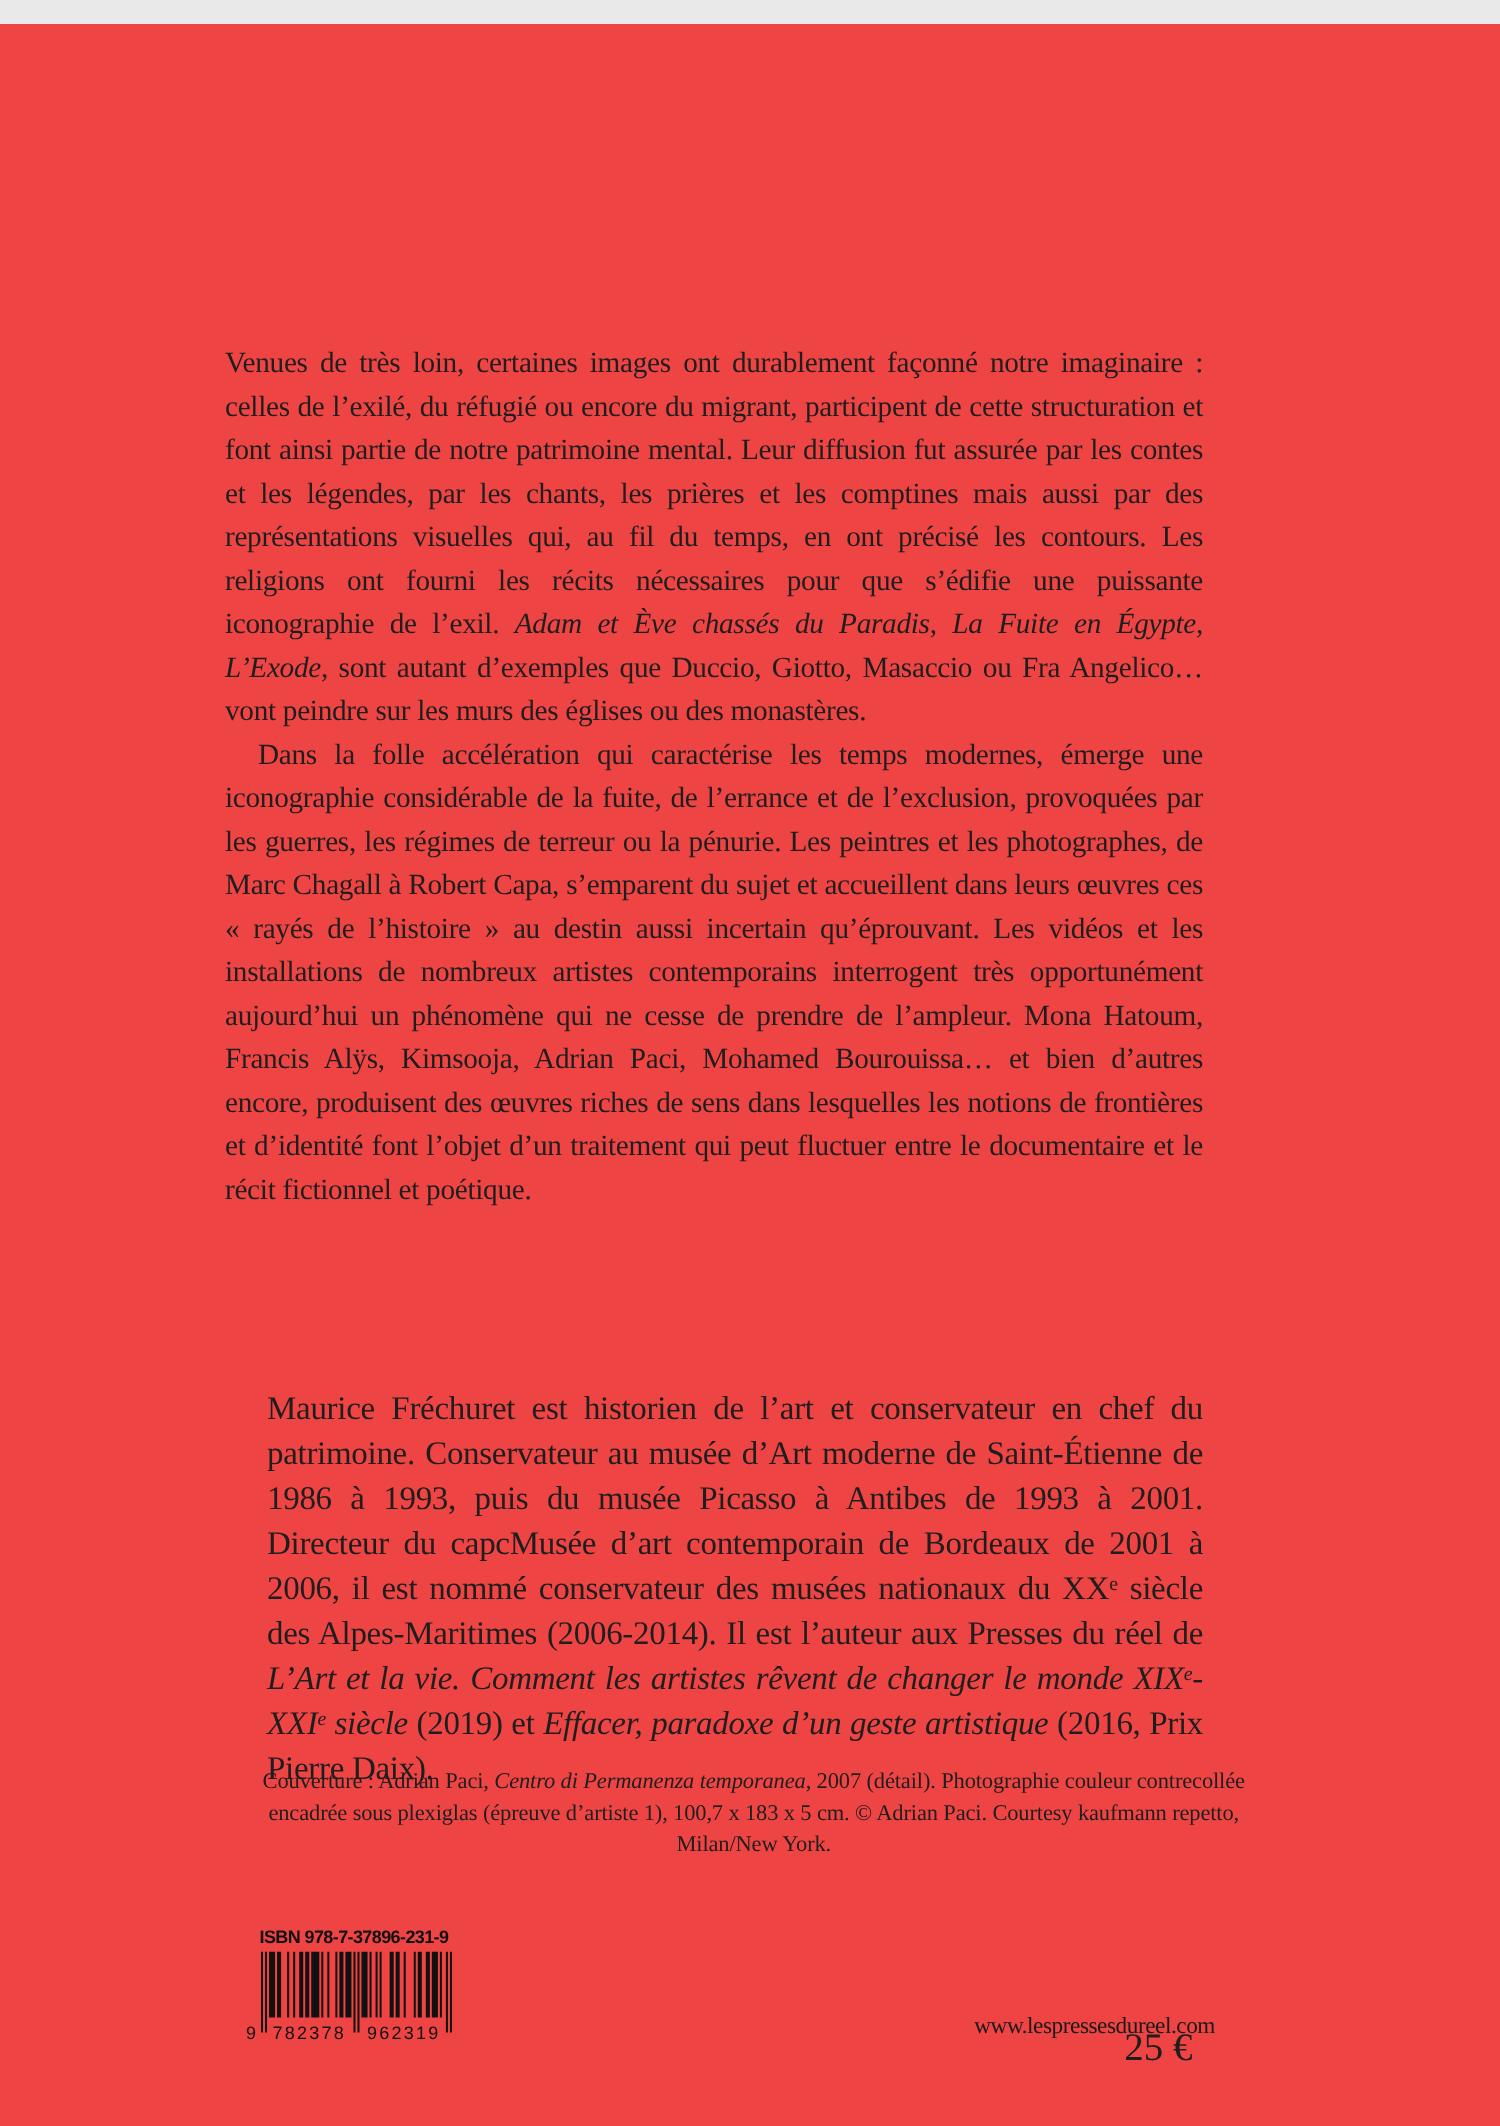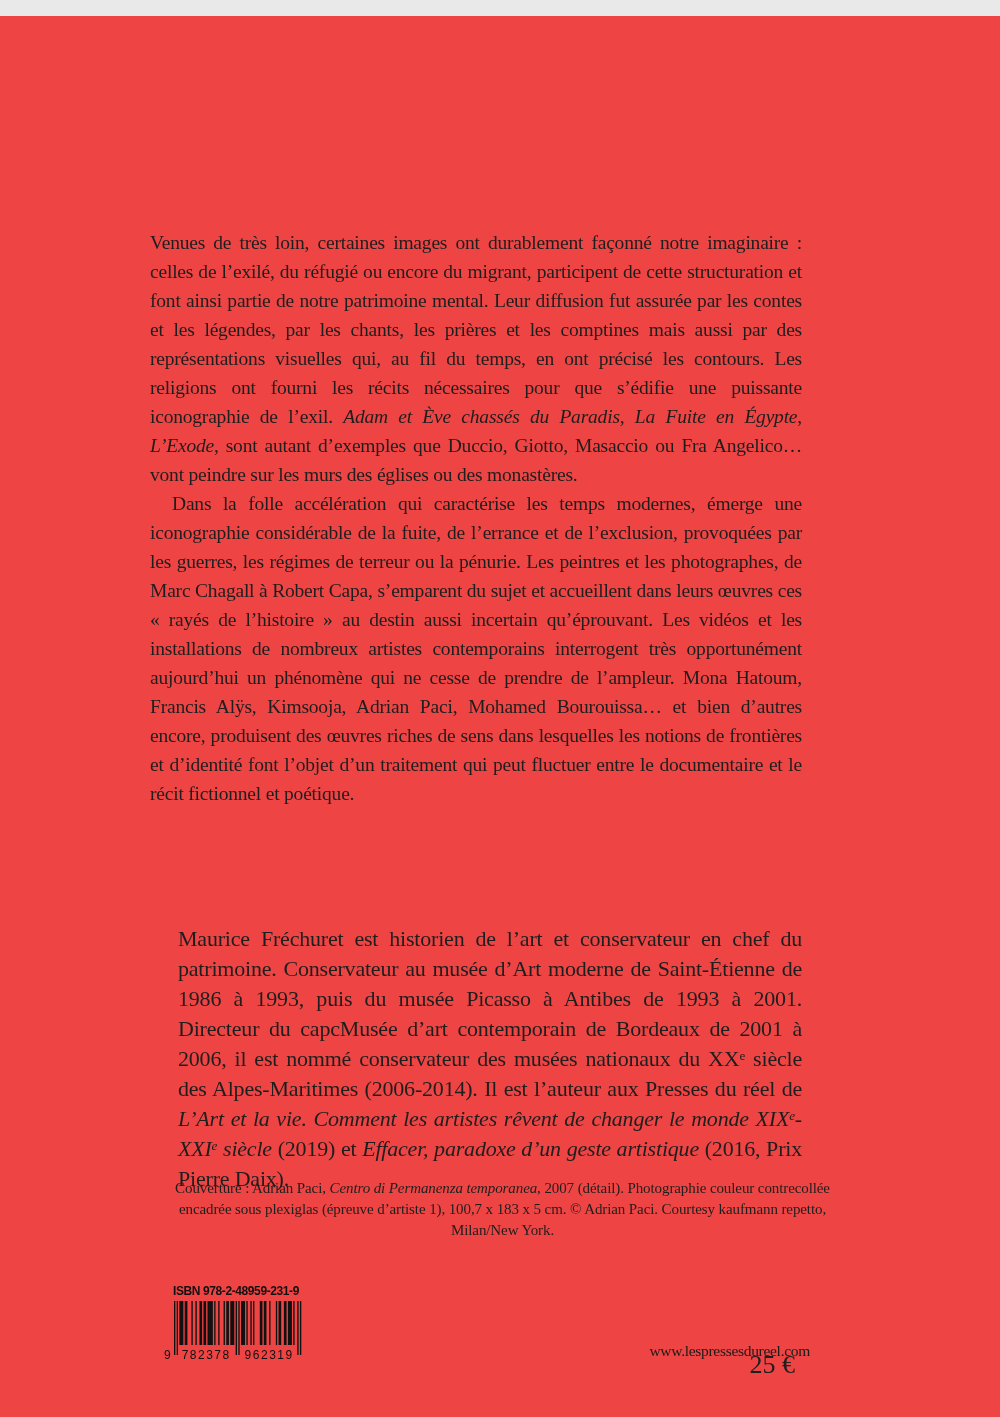--- a/index.html
+++ b/index.html
@@ -81,21 +81,21 @@
   <div class="synopsis">
     <p><span>Venues de très loin, certaines images ont durablement façonné notre imaginaire&nbsp;: celles de l’exilé, du réfugié ou encore du migrant, participent de cette structuration et font ainsi partie de notre patrimoine mental. Leur diffusion fut assurée par les contes et les légendes, par les chants, les prières et les comptines mais aussi par des représentations visuelles qui, au fil du temps, en ont précisé les contours. Les religions ont fourni les récits nécessaires pour que s’édifie une puissante iconographie de l’exil. </span><span class="it">Adam et Ève chassés du Paradis</span><span>, </span><span class="it">La Fuite en Égypte</span><span>, </span><span class="it">L’Exode</span><span>, sont autant d’exemples que Duccio, Giotto, Masaccio ou Fra Angelico… vont peindre sur les murs des églises ou des monastères.</span></p>
     <p class="indented"><span>Dans la folle accélération qui caractérise les temps modernes, émerge une iconographie considérable de la fuite, de l’errance et de l’exclusion, provoquées par les guerres, les régimes de terreur ou la pénurie. Les peintres et les photographes, de Marc Chagall à Robert Capa, s’emparent du sujet et accueillent dans leurs œuvres ces «&nbsp;rayés de l’histoire&nbsp;» au destin aussi incertain qu’éprouvant. Les vidéos et les installations de nombreux artistes contemporains interrogent très opportunément aujourd’hui un phénomène qui ne cesse de prendre de l’ampleur. Mona Hatoum, Francis Alÿs, Kimsooja, Adrian Paci, Mohamed Bourouissa… et bien d’autres encore, produisent des œuvres riches de sens dans lesquelles les notions de frontières et d’identité font l’objet d’un traitement qui peut fluctuer entre le documentaire et le récit fictionnel et poétique.</span></p>
   </div>
 
   <div class="bio"><span>Maurice Fréchuret est historien de l’art et conservateur en chef du patrimoine. Conservateur au musée d’Art moderne de Saint-Étienne de 1986 à 1993, puis du musée Picasso à Antibes de 1993 à 2001. Directeur du capcMusée d’art contemporain de Bordeaux de 2001 à 2006, il est nommé conservateur des musées nationaux du XX</span><sup>e</sup><span> siècle des Alpes-Maritimes (2006-2014). Il est l’auteur aux Presses du réel de </span><span class="it">L’Art et la vie. Comment les artistes rêvent de changer le monde XIX</span><sup class="it">e</sup><span class="it">-XXI</span><sup class="it">e</sup><span class="it"> siècle</span><span> (2019) et </span><span class="it">Effacer, paradoxe d’un geste artistique</span><span> (2016, Prix Pierre Daix).</span></div>
 
   <div class="credit"><span>Couverture&nbsp;: Adrian Paci, </span><span class="it">Centro di Permanenza temporanea</span><span>, 2007 (détail). Photographie couleur contrecollée encadrée sous plexiglas (épreuve d’artiste 1), 100,7 x 183 x 5 cm. © Adrian Paci. Courtesy kaufmann repetto, Milan/New York.</span></div>
 
   <div class="barcode-block">
-    <div class="isbn-label">ISBN 978-2-48959-231-9</div>
+    <div class="isbn-label">ISBN 978-7-37896-231-9</div>
     <svg class="barcode-svg" width="142" height="60" viewBox="0 0 142 60" aria-hidden="true">
         <rect x="10.00" y="0" width="1.34" height="54"></rect>
         <rect x="12.68" y="0" width="1.34" height="54"></rect>
         <rect x="15.36" y="0" width="4.02" height="44"></rect>
         <rect x="20.72" y="0" width="2.68" height="44"></rect>
         <rect x="27.42" y="0" width="1.34" height="44"></rect>
         <rect x="31.44" y="0" width="1.34" height="44"></rect>
         <rect x="35.46" y="0" width="2.68" height="44"></rect>
         <rect x="39.48" y="0" width="2.68" height="44"></rect>
         <rect x="43.50" y="0" width="5.36" height="44"></rect>

